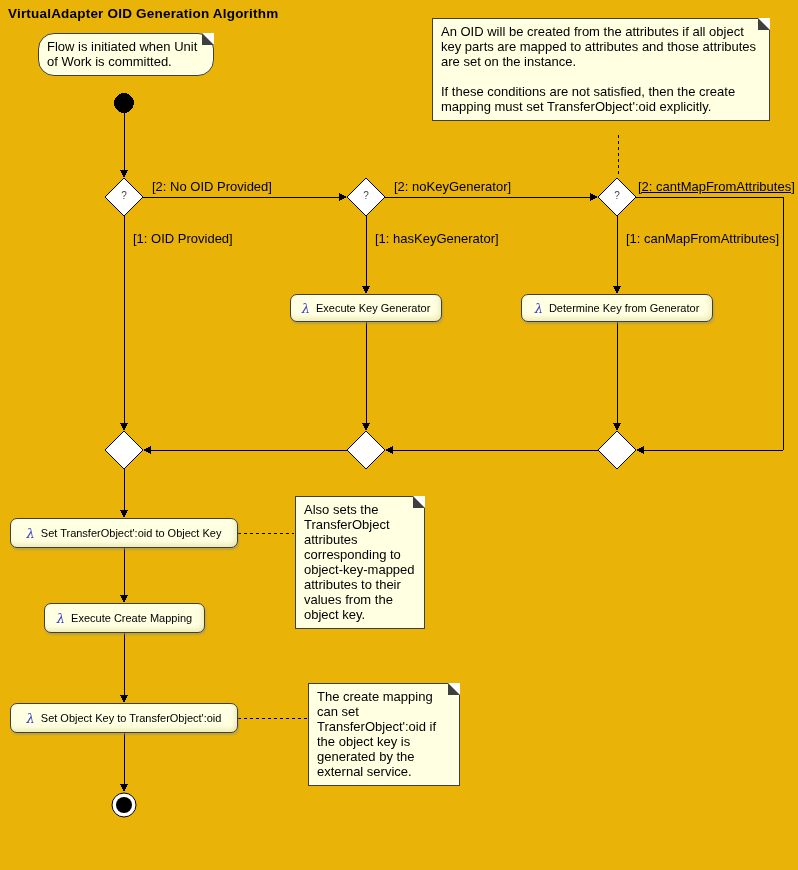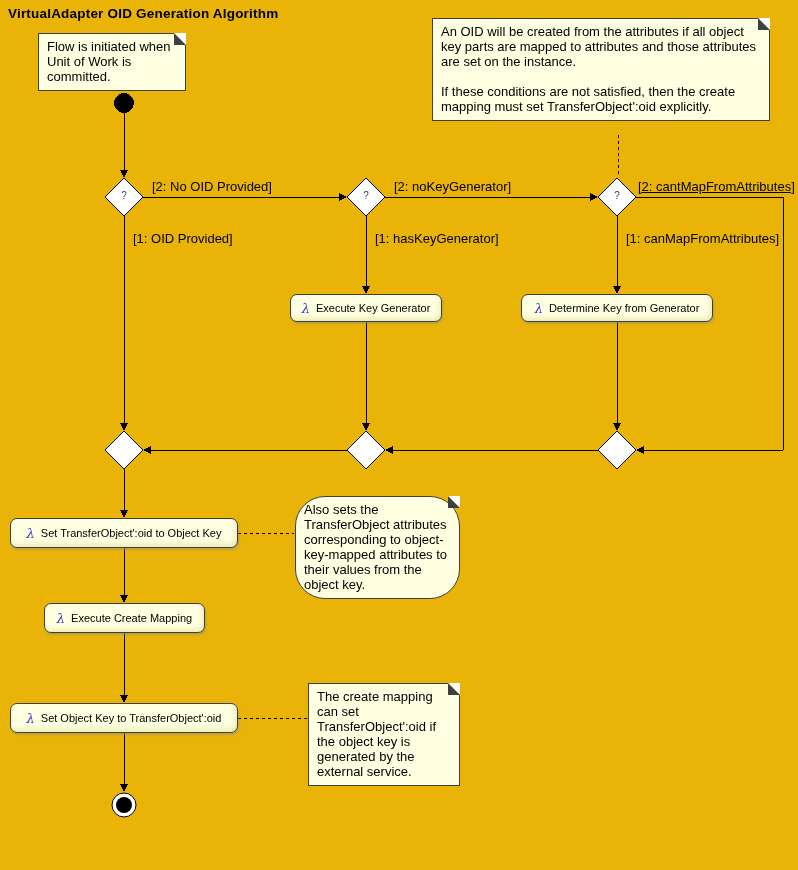--- a/index.html
+++ b/index.html
@@ -97,30 +97,30 @@
       <polygon points="617,431 636,450 617,469 598,450"></polygon>
     </g>
     <g shape-rendering="auto">
       <circle cx="124" cy="805" r="12" fill="#fff" stroke="#000" stroke-width="1"></circle>
       <circle cx="124" cy="805" r="8" fill="#000" stroke="none"></circle>
     </g>
   </svg>
 
   <div class="title">VirtualAdapter OID Generation Algorithm</div>
 
-  <div class="note" style="left:38px;top:33px;width:148px;">
+  <div class="note" style="left:38px;top:33px;width:176px;border-radius:16px;">
     <p>Flow is initiated when Unit of Work is committed.</p>
   </div>
 
   <div class="note" style="left:432px;top:18px;width:338px;">
     <p>An OID will be created from the attributes if all object key parts are mapped to attributes and those attributes are set on the instance.</p>
     <p>If these conditions are not satisfied, then the create mapping must set TransferObject':oid explicitly.</p>
   </div>
 
-  <div class="note" style="left:295px;top:496px;width:165px;border-radius:30px;">
+  <div class="note" style="left:295px;top:496px;width:130px;">
     <p>Also sets the TransferObject attributes corresponding to object-key-mapped attributes to their values from the object key.</p>
   </div>
 
   <div class="note" style="left:308px;top:683px;width:152px;">
     <p>The create mapping can set TransferObject':oid if the object key is generated by the external service.</p>
   </div>
 
   <span class="qmark" style="left:112px;top:190px;">?</span>
   <span class="qmark" style="left:354px;top:190px;">?</span>
   <span class="qmark" style="left:605px;top:190px;">?</span>

